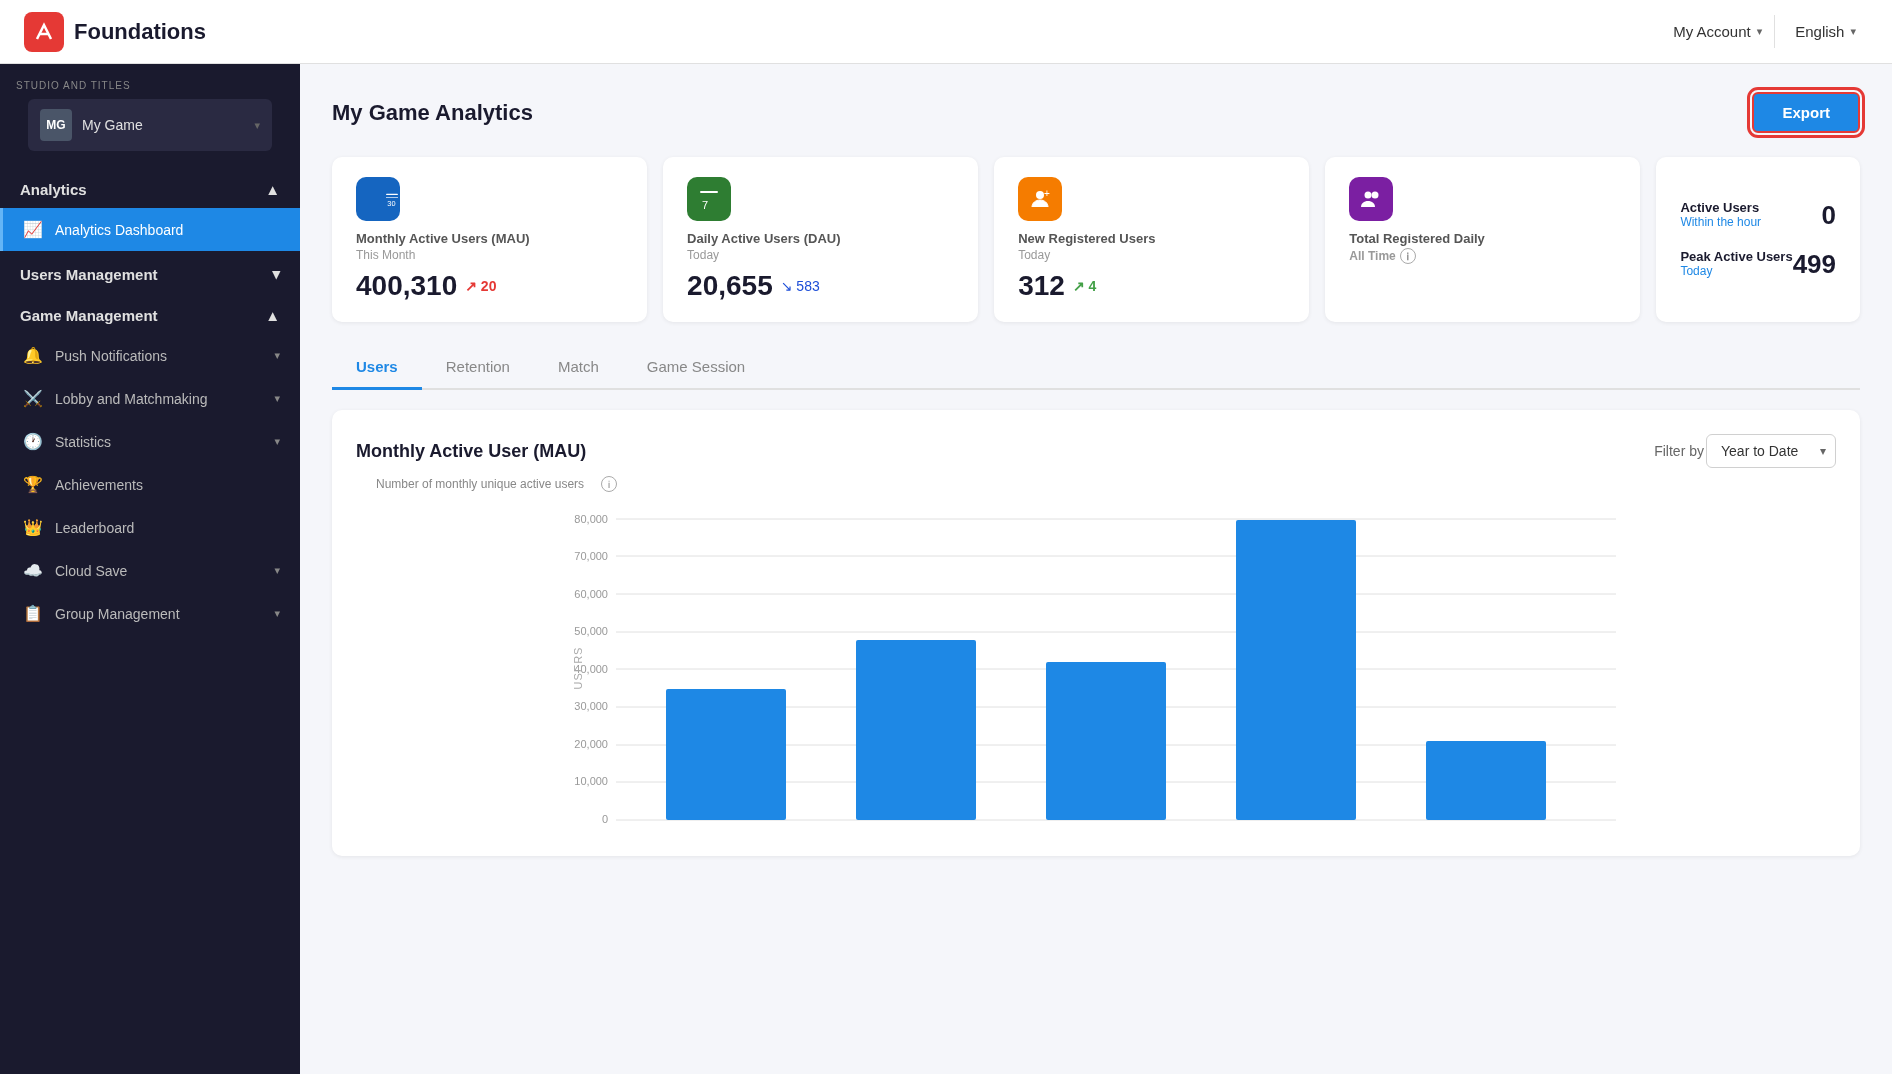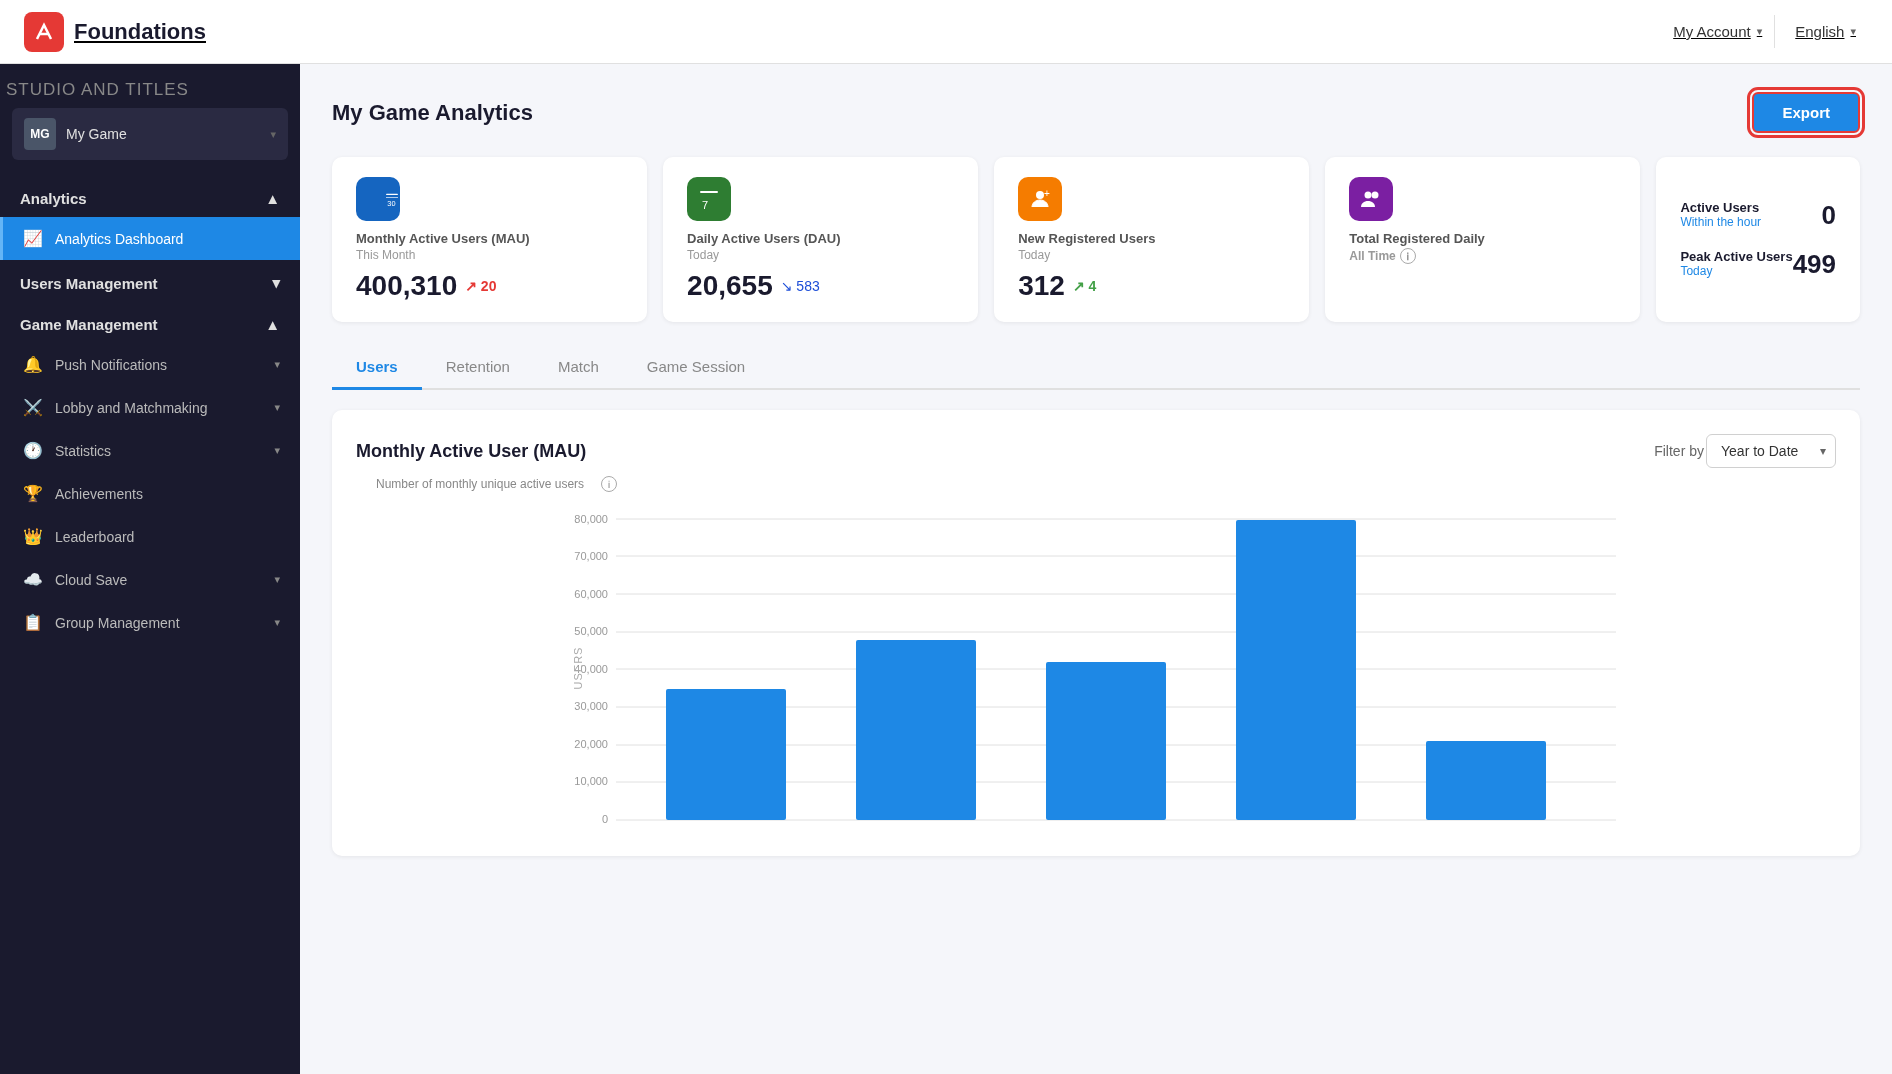--- a/index.html
+++ b/index.html
@@ -2,21 +2,21 @@
 <html><head>
   <meta charset="utf-8">
   <style>
     * { box-sizing: border-box; margin: 0; padding: 0; }
     body { font-family: 'Segoe UI', Arial, sans-serif; background: #f5f6fa; display: flex; flex-direction: column; height: 100vh; overflow: hidden; }
 
     
     .topnav {
       display: flex; align-items: center; justify-content: space-between;
       background: #fff; border-bottom: 1px solid #e0e0e0;
-      height: 64px; padding: 0 24px; flex-shrink: 0; text-decoration: underline;
+      height: 64px; padding: 0 24px; flex-shrink: 0;
     }
     .topnav-logo { display: flex; align-items: center; gap: 10px; }
     .topnav-logo-icon {
       width: 40px; height: 40px; background: #e53935; border-radius: 8px;
       display: flex; align-items: center; justify-content: center; color: #fff; font-size: 20px; font-weight: bold;
     }
     .topnav-logo-text { font-size: 22px; font-weight: 700; color: #1a1a2e; }
     .topnav-right { display: flex; align-items: center; gap: 8px; }
     .topnav-account, .topnav-lang {
       display: flex; align-items: center; gap: 6px;
@@ -27,23 +27,23 @@
     .chevron { font-size: 11px; color: #666; }
 
     
     .main-layout { display: flex; flex: 1; overflow: hidden; }
 
     
     .sidebar {
       width: 300px; background: #1a1a2e; color: #ccc;
       display: flex; flex-direction: column; flex-shrink: 0; overflow-y: auto;
     }
-    .sidebar-studio { padding: 16px 6px 8px; font-size: 17px; color: #888; letter-spacing: 1px; text-transform: uppercase; }
+    .sidebar-studio { padding: 16px 16px 8px; font-size: 10px; color: #888; letter-spacing: 1px; text-transform: uppercase; }
     .sidebar-game-selector {
-      margin: 0 12px 16px; background: #2a2a42; border-radius: 6px;
+      margin: 0 28px 16px; background: #2a2a42; border-radius: 6px;
       display: flex; align-items: center; gap: 10px; padding: 10px 12px; cursor: pointer;
     }
     .sidebar-game-badge {
       width: 32px; height: 32px; background: #4a5568; border-radius: 4px;
       display: flex; align-items: center; justify-content: center;
       font-size: 12px; font-weight: bold; color: #fff;
     }
     .sidebar-game-name { font-size: 14px; color: #e0e0e0; flex: 1; }
     .sidebar-section { padding: 0; }
     .sidebar-section-header {

